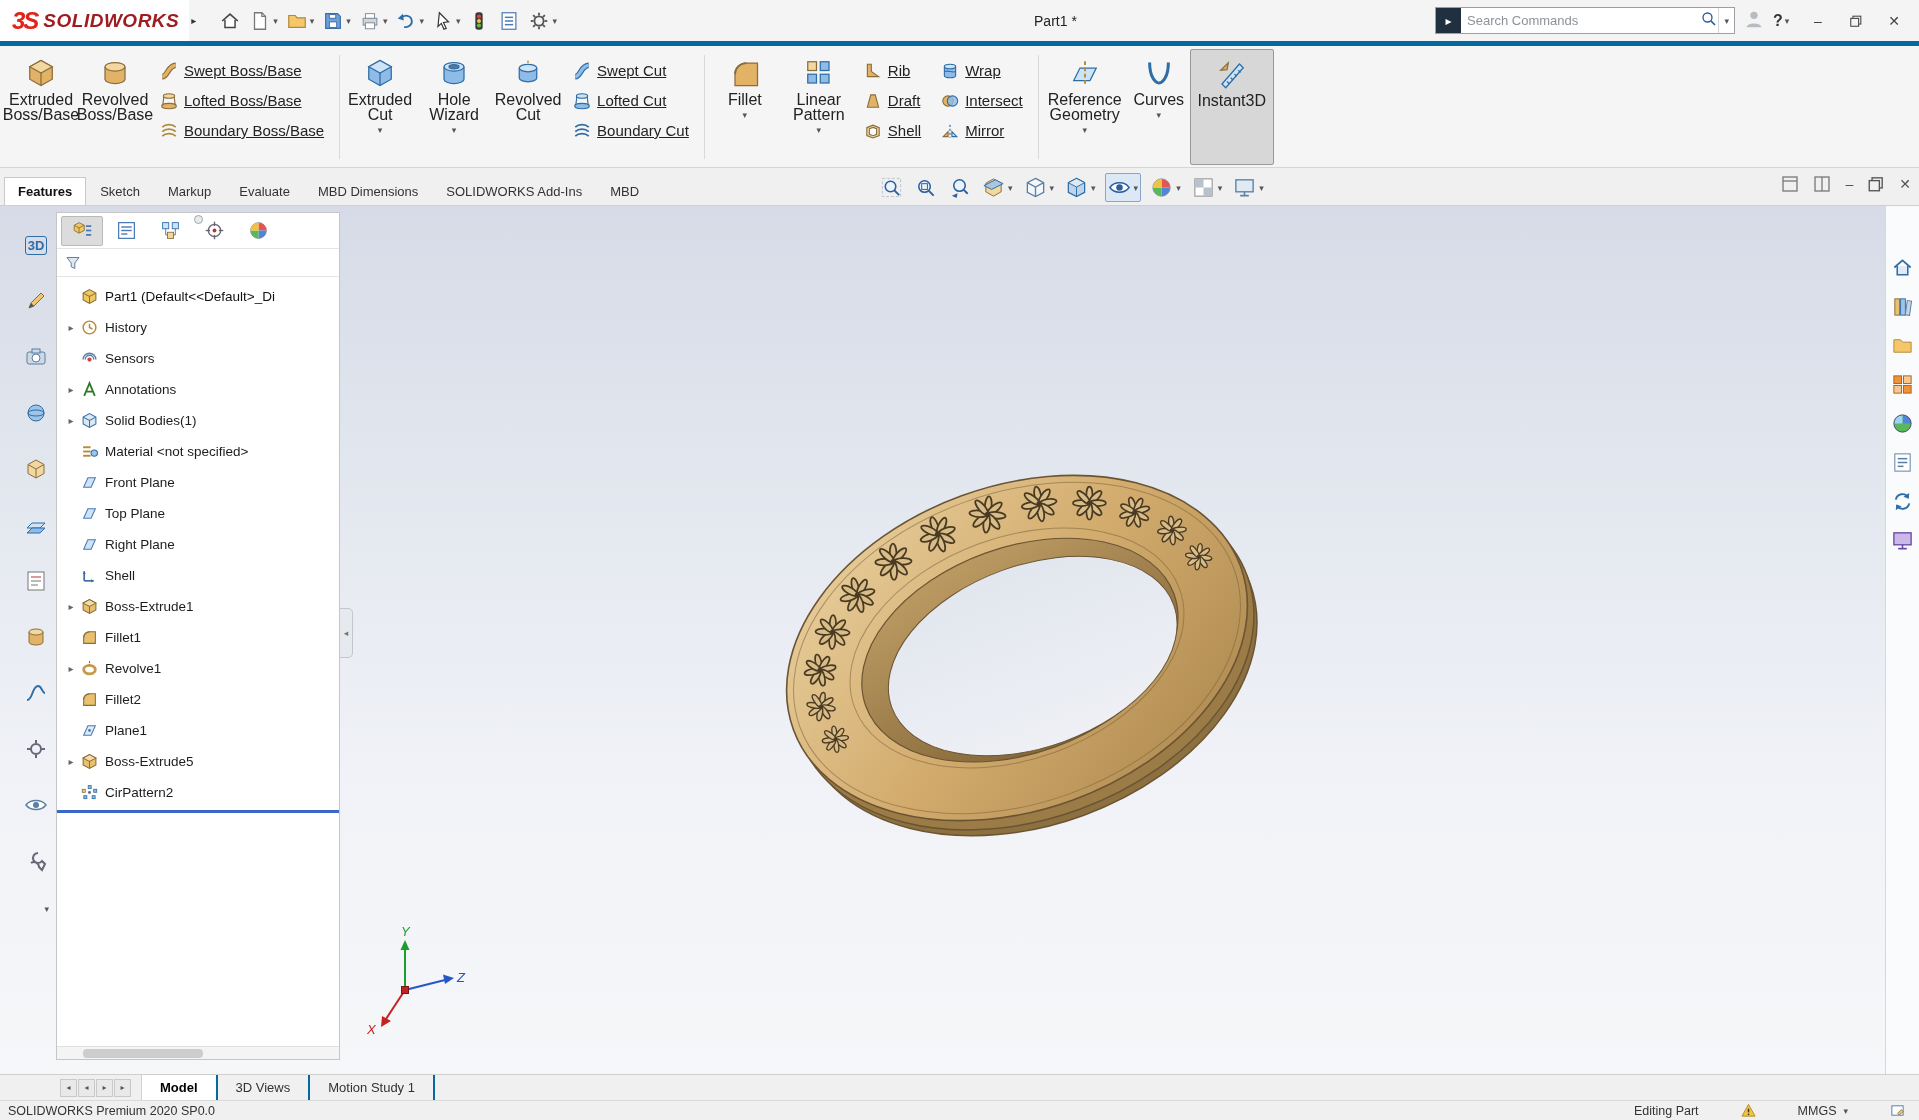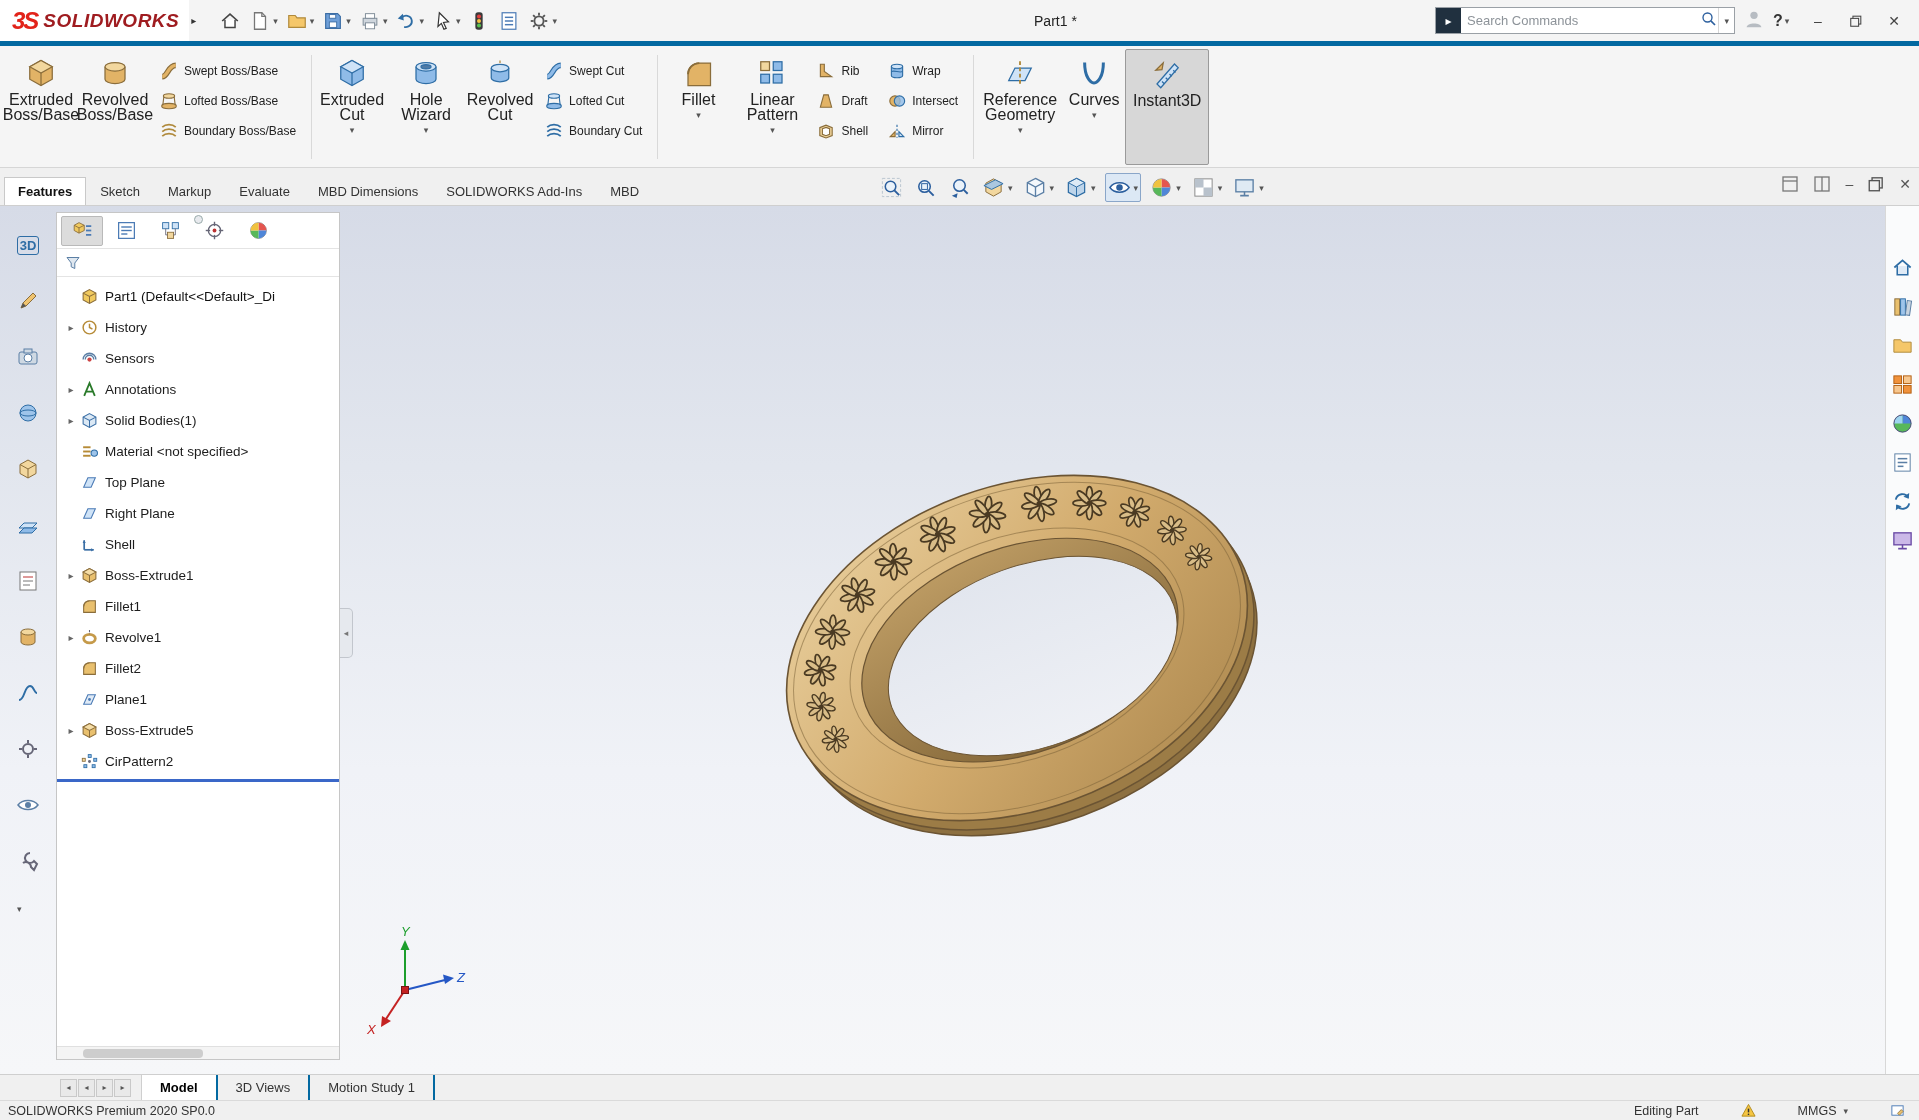--- a/index.html
+++ b/index.html
@@ -31,21 +31,21 @@
   
   .ribbon { position:absolute; top:46px; left:0; right:0; height:122px; background:#f5f5f5; border-bottom:1px solid #d6d6d6; display:flex; align-items:stretch; padding:3px 4px 2px 4px; }
   .rb-big { width:74px; display:flex; flex-direction:column; align-items:center; padding-top:9px; border-radius:2px; }
   .rb-big svg { width:30px; height:30px; margin-bottom:4px; }
   .rbl { text-align:center; font-size:16px; line-height:15px; color:#222; }
   .rbl span { display:block; }
   .rb-chev { font-size:9px; color:#555; margin-top:3px; }
   .rb-col { display:flex; flex-direction:column; justify-content:flex-start; gap:3px; padding:8px 8px 0 4px; }
   .rb-sm { display:flex; align-items:center; gap:6px; height:27px; padding:0 4px; border-radius:2px; white-space:nowrap; }
   .rb-sm svg { width:18px; height:18px; }
-  .rb-sm .rbsl { font-size:12px; color:#222; }
+  .rb-sm .rbsl { font-size:15px; color:#222;text-decoration:underline; }
   .rb-sep { width:1px; background:#d9d9d9; margin:6px 3px; }
   .rb-big.active { background:#d7d7d7; border:1px solid #9a9a9a; width:84px; }
 
   
   .tabrow { position:absolute; top:168px; left:0; right:0; height:38px; background:#f0f0f0; border-bottom:1px solid #cfcfcf; }
   .cmdtabs { position:absolute; left:4px; bottom:0; display:flex; align-items:center; }
   .cmdtab { padding:6px 13px; font-size:13px; color:#333; border:1px solid transparent; border-bottom:none; }
   .cmdtab.active { background:#fff; border-color:#c9c9c9; font-weight:bold; color:#111; }
   .hud { position:absolute; left:878px; top:5px; display:flex; align-items:center; gap:7px; }
   .hud-item { display:flex; align-items:center; gap:1px; padding:2px; border-radius:2px; }
@@ -53,21 +53,21 @@
   .hud-item.pressed { border:1px solid #8aa6c9; background:#dce8f5; }
   .docwin { position:absolute; right:8px; top:7px; display:flex; align-items:center; gap:14px; color:#555; }
   .docwin svg { width:18px; height:18px; }
   .docwin .winbtn { width:auto; height:auto; font-size:14px; color:#555; }
 
   
   .main { position:absolute; top:206px; bottom:46px; left:0; right:0;
     background:linear-gradient(180deg,#d6dbe7 0%, #e2e6ee 30%, #f0f2f7 65%, #f6f7f9 100%); }
 
   
-  .left-strip { position:absolute; left:15px; top:26px; width:44px; display:flex; flex-direction:column; align-items:flex-start; gap:30px; }
+  .left-strip { position:absolute; left:5px; top:26px; width:44px; display:flex; flex-direction:column; align-items:flex-end; gap:30px; }
   .ls-btn { width:26px; height:26px; display:flex; align-items:center; justify-content:center; }
   .ls-btn svg { width:24px; height:24px; }
   .ls-3d { font-size:13px; font-weight:bold; color:#2e6da5; border:1.5px solid #2e6da5; border-radius:3px; padding:1px 2px; }
 
   
   .tree-panel { position:absolute; left:56px; top:6px; bottom:14px; width:284px; background:#fff; border:1px solid #c6c6c6; display:flex; flex-direction:column; }
   .panel-grip { position:absolute; left:194px; top:9px; width:9px; height:9px; border:1px solid #9aa; border-radius:50%; background:#e8eaee; z-index:3; }
   .tree-tabs { display:flex; align-items:center; height:36px; border-bottom:1px solid #e4e4e4; padding:2px 4px; gap:2px; }
   .ttab { width:42px; height:30px; display:flex; align-items:center; justify-content:center; border-radius:2px; }
   .ttab svg { width:21px; height:21px; }
@@ -782,20 +782,29 @@
             </span>
           <span class="tlabel">Material &lt;not specified&gt;</span>
         </div>
         <div class="trow">
           <span class="tarrow"></span>
           <span class="ticon">
               <svg viewBox="0 0 16 16">
                 <path d="M2.5 12.5 L6.5 3.5 H13.5 L9.5 12.5 Z" fill="#cfe3f7" stroke="#4a7ab5"></path>
               </svg>
             </span>
+          <span class="tlabel">Front Plane</span>
+        </div>
+        <div class="trow">
+          <span class="tarrow"></span>
+          <span class="ticon">
+              <svg viewBox="0 0 16 16">
+                <path d="M2.5 12.5 L6.5 3.5 H13.5 L9.5 12.5 Z" fill="#cfe3f7" stroke="#4a7ab5"></path>
+              </svg>
+            </span>
           <span class="tlabel">Top Plane</span>
         </div>
         <div class="trow">
           <span class="tarrow"></span>
           <span class="ticon">
               <svg viewBox="0 0 16 16">
                 <path d="M2.5 12.5 L6.5 3.5 H13.5 L9.5 12.5 Z" fill="#cfe3f7" stroke="#4a7ab5"></path>
               </svg>
             </span>
           <span class="tlabel">Right Plane</span>

